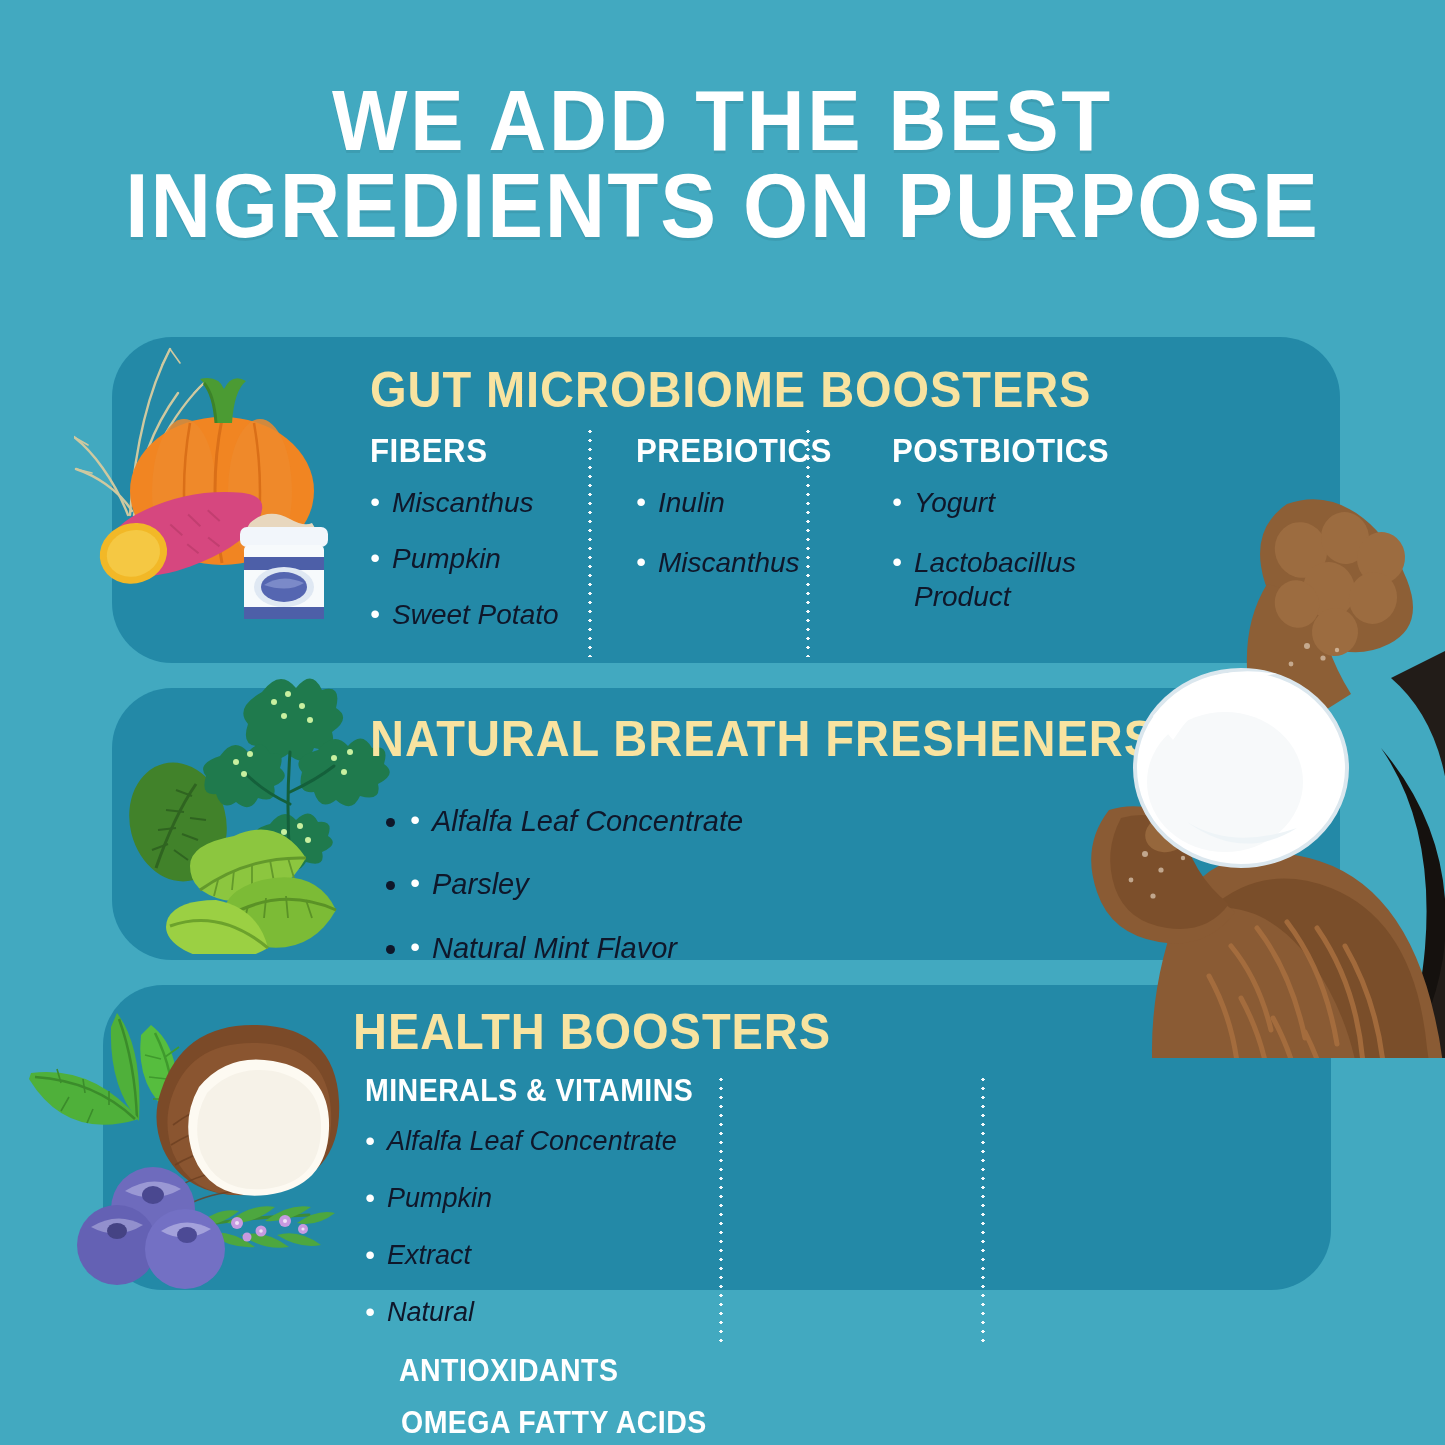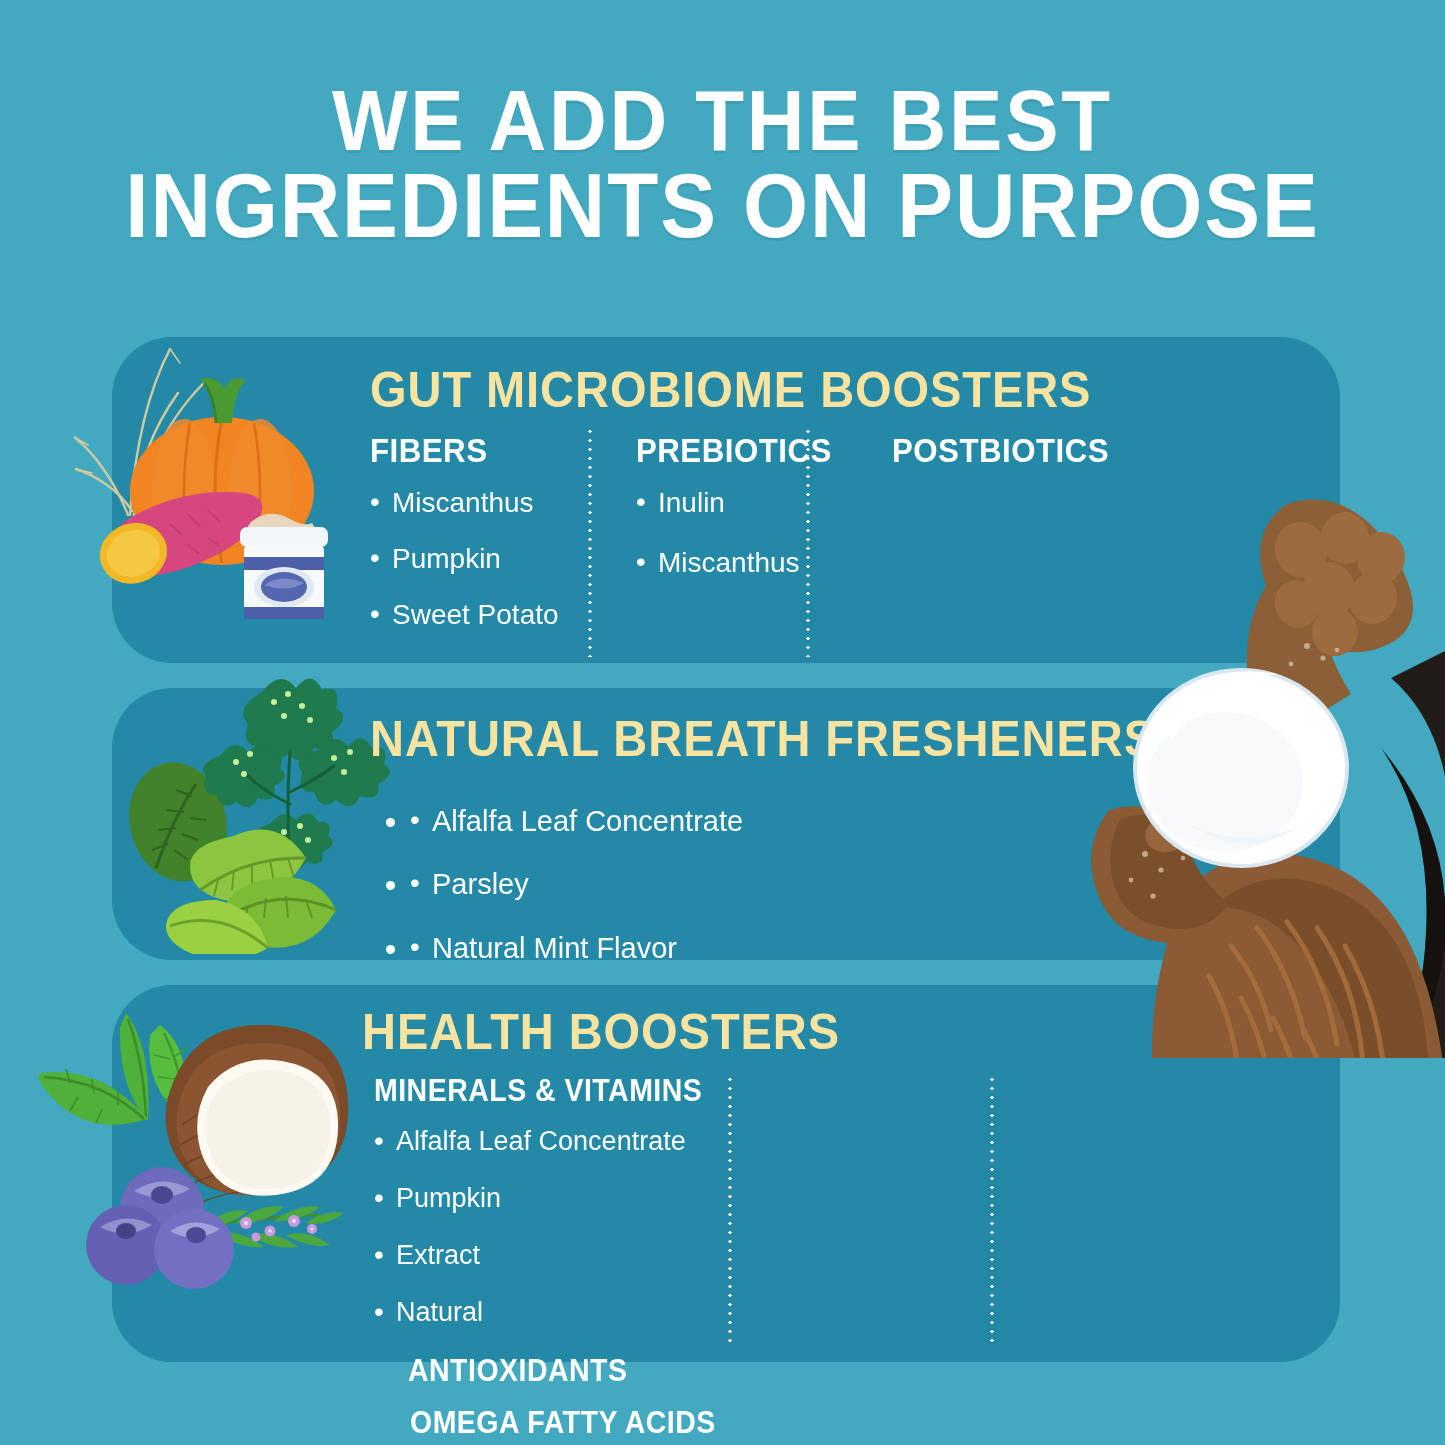--- a/index.html
+++ b/index.html
@@ -29,21 +29,21 @@
   .title .l2{display:block;font-size:90px;letter-spacing:2px;}
 
   
   .card{
     position:absolute;
     background:#2389a7;
     border-radius:60px;
   }
   #card-gut{left:112px;top:337px;width:1228px;height:326px;}
   #card-breath{left:112px;top:688px;width:1228px;height:272px;}
-  #card-health{left:112px;top:985px;width:1228px;height:377px;}
+  #card-health{left:103px;top:985px;width:1228px;height:305px;}
 
   .card-head{
     position:absolute;
     color:#f8e3a0;
     font-family:"Liberation Sans Narrow","Liberation Sans",sans-serif;
     font-weight:bold;
     text-transform:uppercase;
     letter-spacing:1px;
     transform:scaleX(0.94);
     transform-origin:left center;
@@ -61,26 +61,27 @@
     font-weight:bold;
     text-transform:uppercase;
     letter-spacing:0.5px;
     transform:scaleX(0.92);
     transform-origin:left center;
     white-space:nowrap;
     margin-bottom:16px;
   }
   .col ul{list-style:none;margin:0;padding:0;}
   .col li{
-    color:#ffffff;
+    color:#0f172a;
     font-size:28px;
     line-height:1.22;
     margin-bottom:22px;
     position:relative;
     padding-left:22px;
+    font-style:italic;
   }
   .col li::before{
     content:"\2022";
     position:absolute;left:0;top:-1px;
     font-size:28px;color:#ffffff;
   }
 
   
   .vdash{
     position:absolute;
@@ -189,20 +190,24 @@
       </div>
       <div class="col col-pre">
         <div class="col-title">PREBIOTICS</div>
         <ul>
           <li>Inulin</li>
           <li>Miscanthus</li>
         </ul>
       </div>
       <div class="col col-post">
         <div class="col-title">POSTBIOTICS</div>
+        <ul>
+          <li>Yogurt</li>
+          <li>Lactobacillus Product</li>
+        </ul>
       </div>
     </div>
 
     <div class="vdash" style="left:476px;top:90px;height:230px;"></div>
     <div class="vdash" style="left:694px;top:90px;height:230px;"></div>
   </div>
 
   <div class="card" id="card-breath">
 
     <svg class="art" style="left:0px;top:-34px;" width="280" height="300" viewBox="0 0 280 300">

